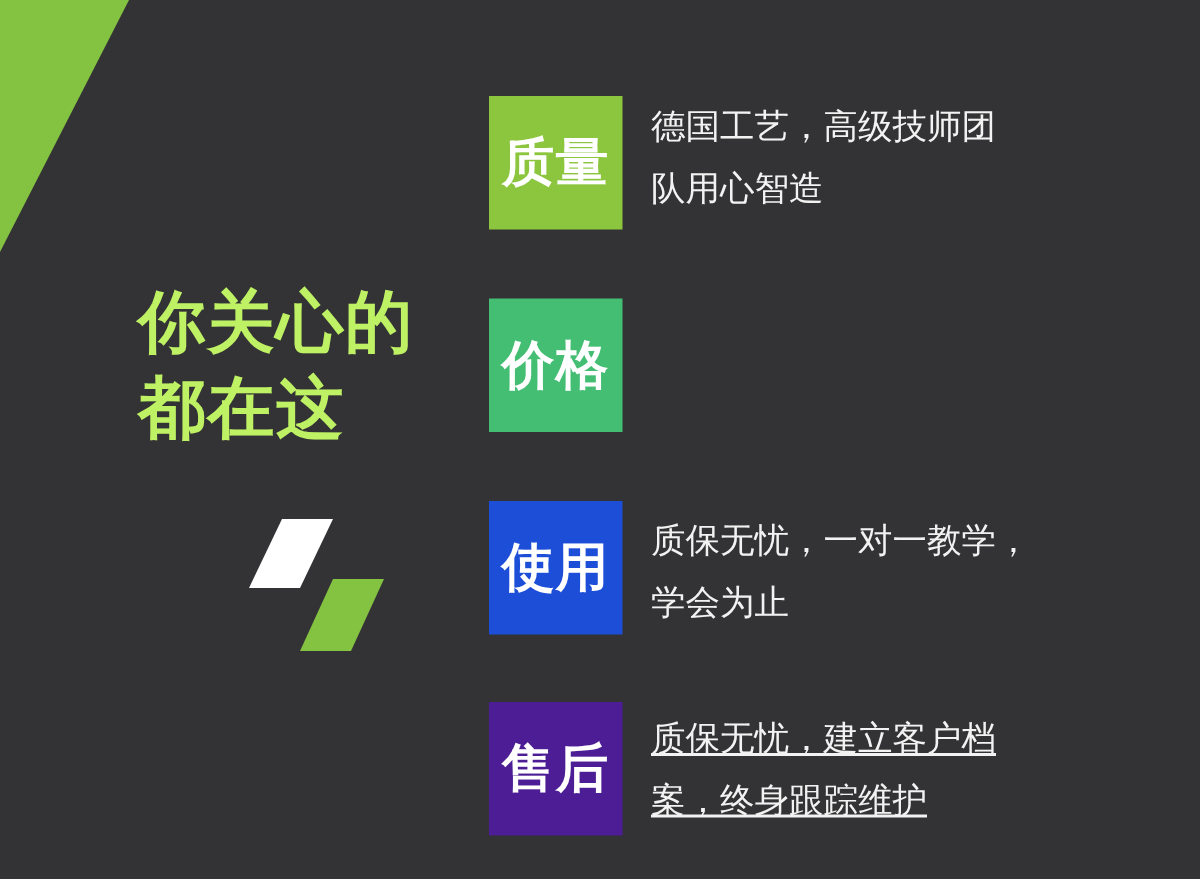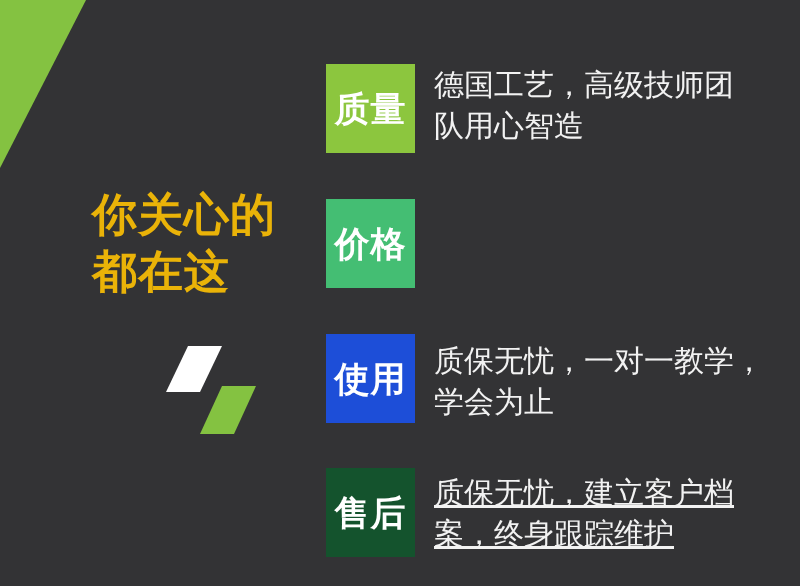--- a/index.html
+++ b/index.html
@@ -39,21 +39,21 @@
     top: 0;
     width: 310px;
     height: 586px;
   }
 
   #headline {
     position: absolute;
     left: 92px;
     top: 186px;
     width: 215px;
-    color: #eab308;
+    color: #bef264;
     font-size: 45px;
     line-height: 57px;
     font-weight: bold;
     letter-spacing: 1px;
     white-space: pre-line;
     text-align: left;
   }
 
   #brand-logo {
     position: absolute;
@@ -97,21 +97,21 @@
     font-weight: bold;
     letter-spacing: 1px;
     line-height: 1;
     box-sizing: border-box;
   }
 
   .feature-text {
     flex: 1 1 auto;
     margin-left: 19px;
     color: #f2f2f2;
-    font-size: 30px;
+    font-size: 23px;
     line-height: 41px;
     font-weight: normal;
     letter-spacing: 0px;
     white-space: pre-line;
     padding-top: 2px;
   }
 
   .feature-row.row-0 .feature-text { padding-top: 0px; }
   .feature-row.row-1 .feature-text { padding-top: 12px; }
   .feature-row.row-2 .feature-text { padding-top: 6px; }
@@ -150,20 +150,20 @@
       <div class="feature-badge" style="background:#44be73">价格</div>
     </div>
 
     <div class="feature-row row-2">
       <div class="feature-badge" style="background:#1d4ed8">使用</div>
       <div class="feature-text">质保无忧，一对一教学，
 学会为止</div>
     </div>
 
     <div class="feature-row row-3">
-      <div class="feature-badge" style="background:#14532d">售后</div>
+      <div class="feature-badge" style="background:#4c1d95">售后</div>
       <div class="feature-text">质保无忧，建立客户档
 案，终身跟踪维护</div>
     </div>
 
   </div>
 
 </div>
 
 </body></html>

